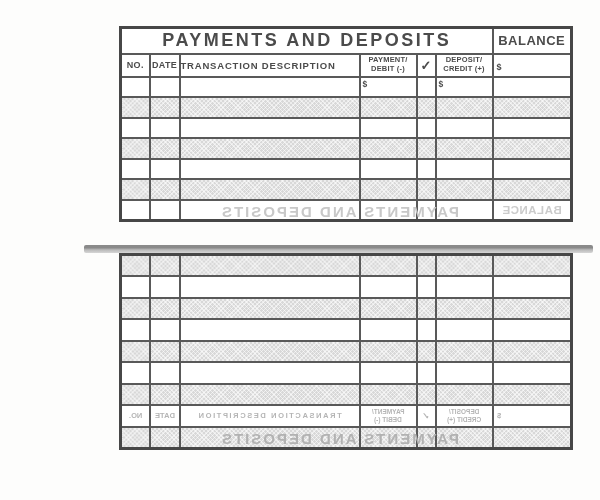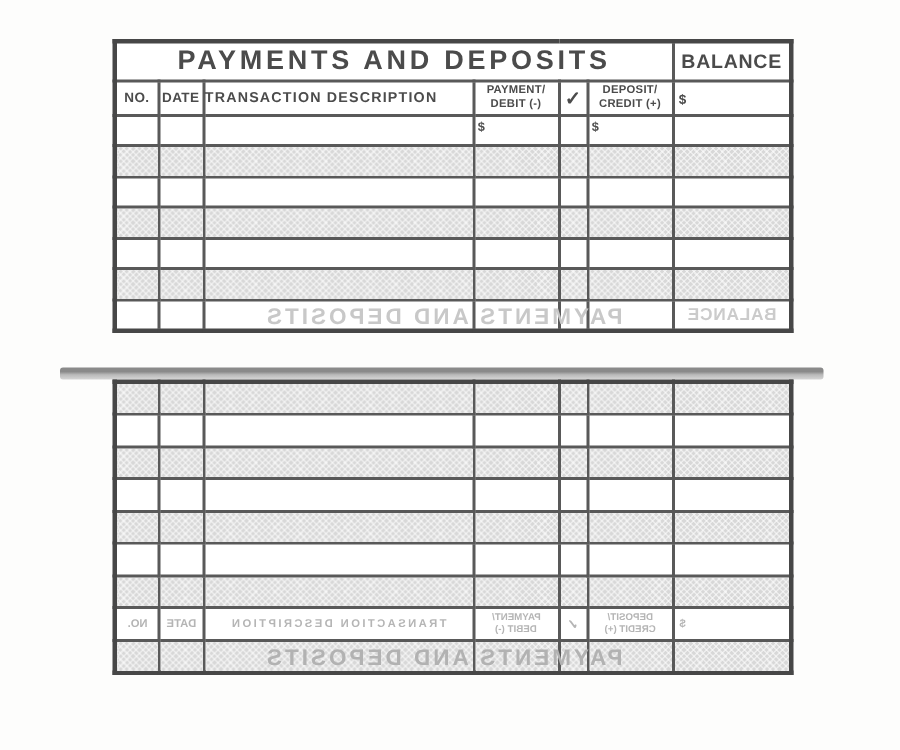--- a/index.html
+++ b/index.html
@@ -1,21 +1,21 @@
 <!DOCTYPE html>
 <html><head>
 <meta charset="utf-8">
 <style>
   html,body{margin:0;padding:0;}
   body{
     width:600px;height:500px;position:relative;overflow:hidden;
     background:#fdfdfc;
     font-family:"Liberation Sans",sans-serif;
   }
-  .scan-page{position:absolute;inset:0;}
+  .scan-page{position:absolute;inset:0;margin-left:44px;}
 
   table.register{
     position:absolute;
     border-collapse:collapse;
     table-layout:fixed;
     background:#fff;
     border:3px solid #474747;
   }
   table.register td,table.register th{
     border:2px solid #595959;

